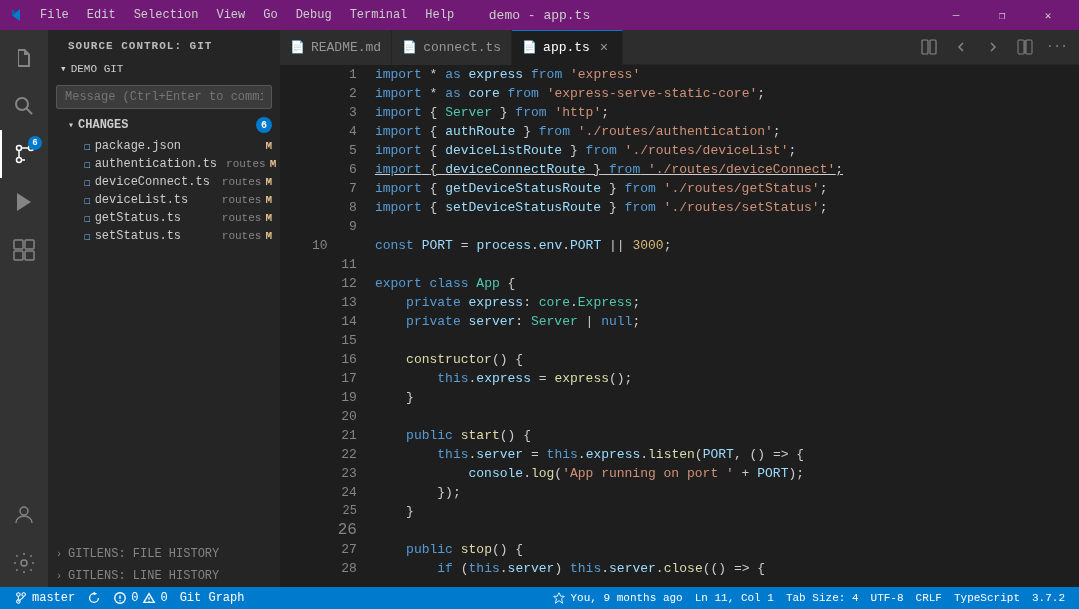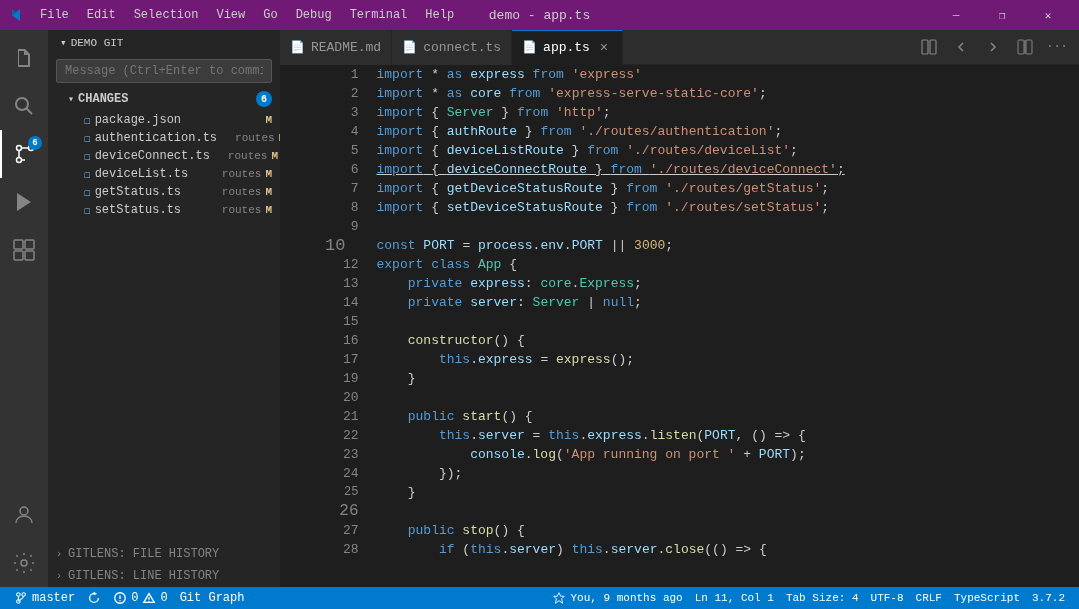--- a/index.html
+++ b/index.html
@@ -176,21 +176,21 @@
     }
     .file-item .file-icon {
       color: #75beff;
       font-size: 11px;
       flex-shrink: 0;
     }
     .file-item .file-name { flex: 1; font-family: Liberation Mono, monospace; }
     .file-item .file-type {
       color: #858585;
       font-size: 11px;
-      margin-left: 14px;
+      margin-left: 5px;
     }
     .file-item .file-status {
       color: #e2c08d;
       font-size: 11px;
       margin-left: auto;
       font-weight: 600;
     }
 
     #sidebar-footer {
       margin-top: auto;
@@ -397,20 +397,21 @@
     </div>
     <div class="activity-icon">
       <svg viewBox="0 0 24 24" fill="currentColor">
           <circle cx="12" cy="12" r="3" stroke="currentColor" stroke-width="1.5" fill="none"></circle>
           <path d="M12 2v2M12 20v2M4.22 4.22l1.42 1.42M18.36 18.36l1.42 1.42M2 12h2M20 12h2M4.22 19.78l1.42-1.42M18.36 5.64l1.42-1.42" stroke="currentColor" stroke-width="1.5"></path>
         </svg>
     </div>
   </div>
 
   <div id="sidebar">
+    <div id="sidebar-header">SOURCE CONTROL: GIT</div>
 
     <div id="source-control-header">
       <span>▾</span>
       <span>DEMO GIT</span>
     </div>
 
     <div id="commit-input-area">
       <input id="commit-input" type="text" placeholder="Message (Ctrl+Enter to commit)" style="">
     </div>
 
@@ -548,22 +549,26 @@
     </tr>
               <tr>
       <td style="color:#858585;text-align:right;padding:0 16px 0 16px;min-width:44px;font-size:13px;line-height:19px;user-select:none;vertical-align:top;">8</td>
       <td style="font-size:13px;line-height:19px;white-space:pre;padding-left:2px;"><span class="k">import</span> <span class="p">{ </span><span class="v">setDeviceStatusRoute</span><span class="p"> }</span> <span class="k">from</span> <span class="s">'./routes/setStatus'</span><span class="p">;</span></td>
     </tr>
               <tr>
       <td style="color:#858585;text-align:right;padding:0 16px 0 16px;min-width:44px;font-size:13px;line-height:19px;user-select:none;vertical-align:top;">9</td>
       <td style="font-size:13px;line-height:19px;white-space:pre;padding-left:2px;"></td>
     </tr>
               <tr>
-      <td style="color:#858585;text-align:center;padding:0 16px 0 16px;min-width:44px;font-size:17px;line-height:19px;user-select:none;vertical-align:top;">10</td>
+      <td style="color:#858585;text-align:left;padding:0 16px 0 16px;min-width:44px;font-size:13px;line-height:19px;user-select:none;vertical-align:top;">10</td>
       <td style="font-size:13px;line-height:19px;white-space:pre;padding-left:2px;margin-top:24px;"><span class="k">const</span> <span class="v">PORT</span> <span class="o">=</span> <span class="v">process</span><span class="p">.</span><span class="v">env</span><span class="p">.</span><span class="v">PORT</span> <span class="o">||</span> <span class="n">3000</span><span class="p">;</span></td>
+    </tr>
+              <tr>
+      <td style="color:#858585;text-align:right;padding:0 16px 0 16px;min-width:44px;font-size:13px;line-height:19px;user-select:none;vertical-align:top;">11</td>
+      <td style="font-size:13px;line-height:19px;white-space:pre;padding-left:2px;"></td>
     </tr>
               <tr>
       <td style="color:#858585;text-align:right;padding:0 16px 0 16px;min-width:44px;font-size:13px;line-height:19px;user-select:none;vertical-align:top;">12</td>
       <td style="font-size:13px;line-height:19px;white-space:pre;padding-left:2px;"><span class="k">export</span> <span class="k">class</span> <span class="cl">App</span> <span class="p">{</span></td>
     </tr>
               <tr>
       <td style="color:#858585;text-align:right;padding:0 16px 0 16px;min-width:44px;font-size:13px;line-height:19px;user-select:none;vertical-align:top;">13</td>
       <td style="font-size:13px;line-height:19px;white-space:pre;padding-left:2px;">    <span class="k">private</span> <span class="v">express</span><span class="p">:</span> <span class="t">core</span><span class="p">.</span><span class="t">Express</span><span class="p">;</span></td>
     </tr>
               <tr>

